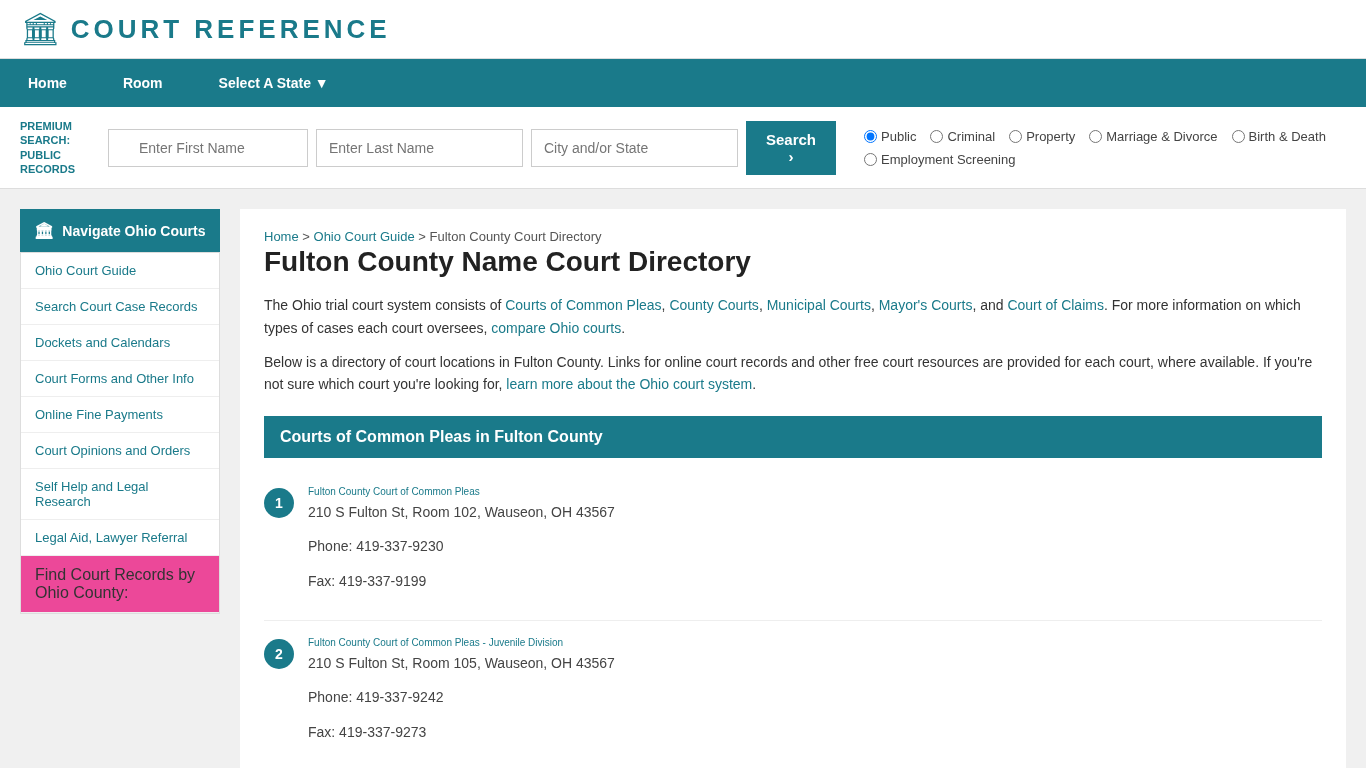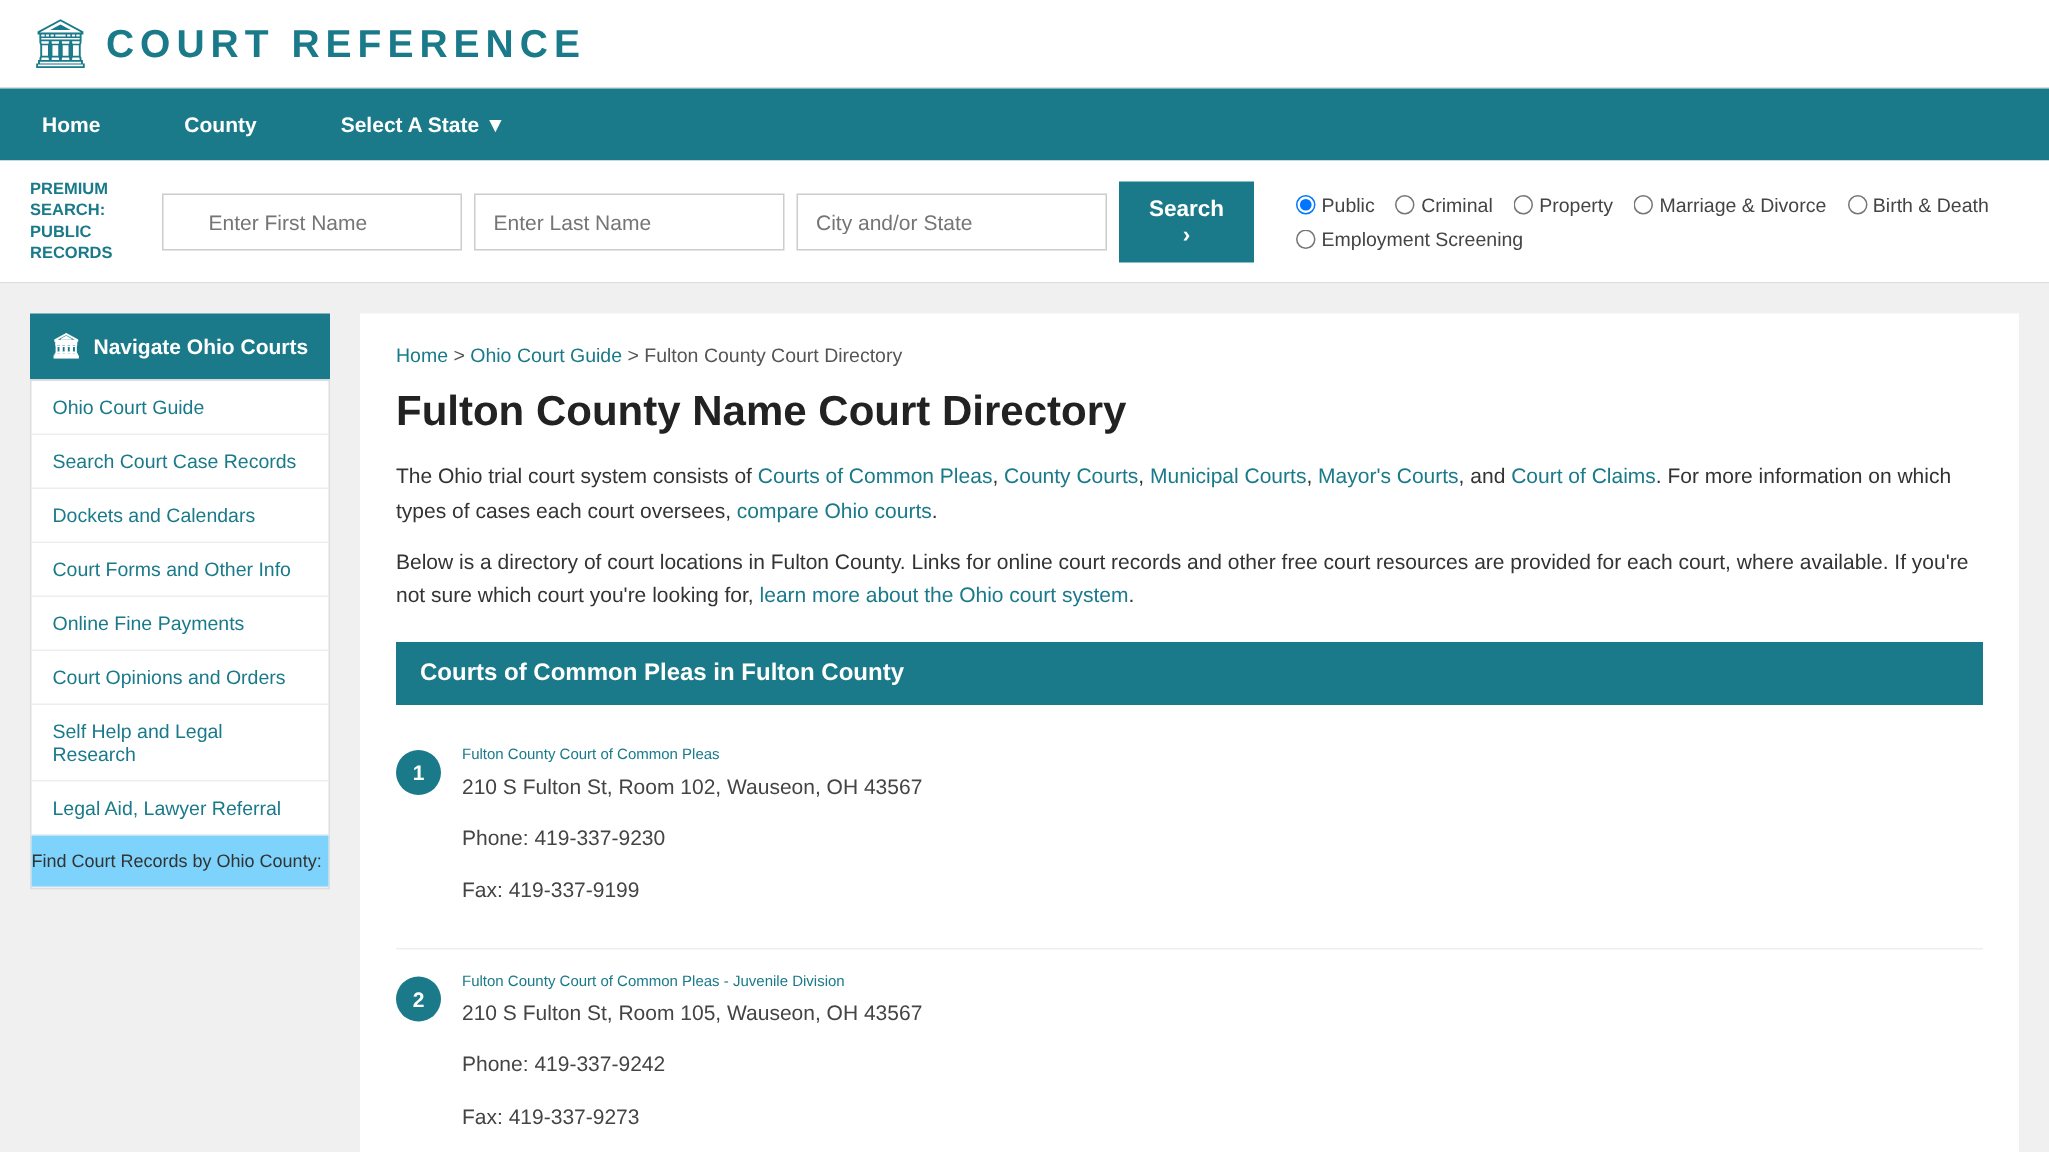--- a/index.html
+++ b/index.html
@@ -24,25 +24,25 @@
 
     
     #main-layout { display: flex; max-width: 1366px; margin: 0 auto; background: #f0f0f0; padding: 20px; gap: 20px; min-height: 580px; }
 
     
     #sidebar { width: 200px; flex-shrink: 0; }
     #sidebar .sidebar-header { background: #1a7a8a; color: #fff; padding: 12px 14px; display: flex; align-items: center; gap: 8px; font-weight: bold; font-size: 14px; }
     #sidebar .sidebar-header .icon { font-size: 16px; }
     #sidebar ul { list-style: none; background: #fff; border: 1px solid #ddd; }
     #sidebar ul li a { display: block; padding: 10px 14px; color: #1a7a8a; text-decoration: none; font-size: 13px; border-bottom: 1px solid #eee; }
-    #sidebar .find-records { padding: 10px 0; font-size: 12px; color: #333; border-bottom: 1px solid #eee; background: #7dd3fc; }
+    #sidebar .find-records { padding: 10px 14px; font-size: 16px; color: #333; border-bottom: 1px solid #eee; background: #ec4899; }
 
     
     #content { flex: 1; background: #fff; padding: 20px 24px; }
-    #breadcrumb { font-size: 13px; margin-bottom: 14px; color: #555; }
+    #breadcrumb { font-size: 13px; margin-bottom: 2px; color: #555; }
     #breadcrumb a { color: #1a7a8a; text-decoration: none; }
     #content h1 { font-size: 28px; font-weight: bold; color: #222; margin-bottom: 16px; }
     #content p { margin-bottom: 12px; line-height: 1.6; font-size: 14px; }
     #content a { color: #1a7a8a; text-decoration: none; }
 
     .section-header { background: #1a7a8a; color: #fff; padding: 12px 16px; font-size: 16px; font-weight: bold; margin: 20px 0 12px 0; }
 
     .court-entry { display: flex; align-items: flex-start; gap: 14px; padding: 16px 0; border-bottom: 1px solid #eee; }
     .court-number { background: #1a7a8a; color: #fff; border-radius: 50%; width: 30px; height: 30px; display: flex; align-items: center; justify-content: center; font-weight: bold; font-size: 14px; flex-shrink: 0; margin-top: 2px; }
     .court-info h3 { color: #1a7a8a; font-size: 10px; font-weight: normal; margin-bottom: 4px; }
@@ -51,21 +51,21 @@
 </head>
 <body>
 
 <div id="header">
   <span class="logo-icon">🏛</span>
   <span class="logo-text">COURT REFERENCE</span>
 </div>
 
 <nav id="nav">
   <a href="#">Home</a>
-  <a href="#">County</a>
+  <a href="#">Room</a>
   <a href="#">Select A State ▼</a>
 </nav>
 
 <div id="search-bar">
   <span class="premium-label">PREMIUM SEARCH: PUBLIC RECORDS</span>
   <input type="text" style="width: 200px; padding-left: 30px;" placeholder="Enter First Name">
   <input type="text" style="width: 240px;" placeholder="Enter Last Name">
   <input type="text" style="width: 240px;" placeholder="City and/or State">
   <button class="btn-search">Search  ›</button>
   <div class="radio-row" style="margin-left:20px; flex-wrap: wrap; gap: 8px 14px;">

